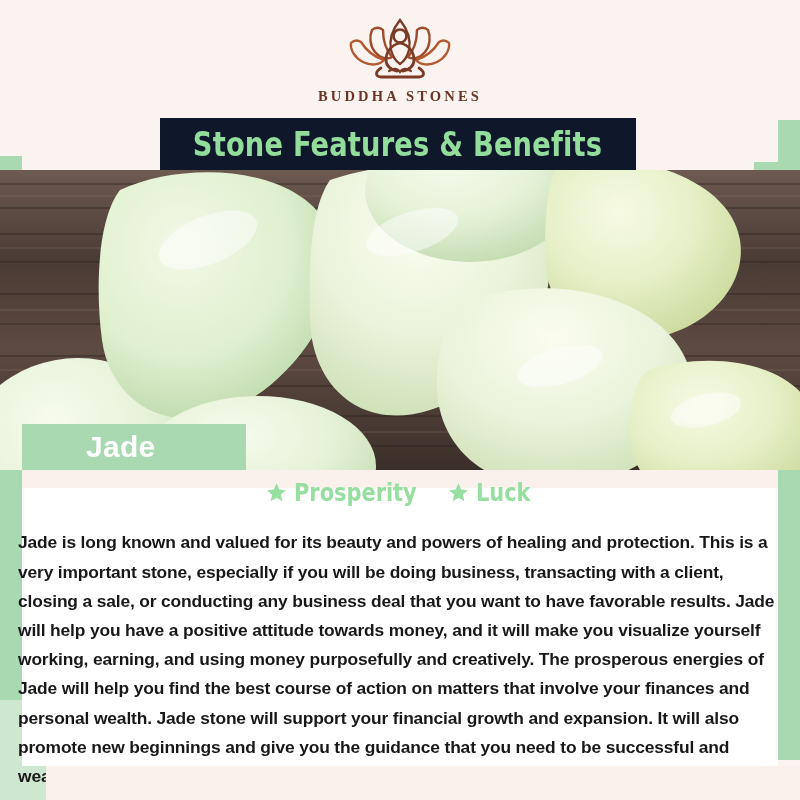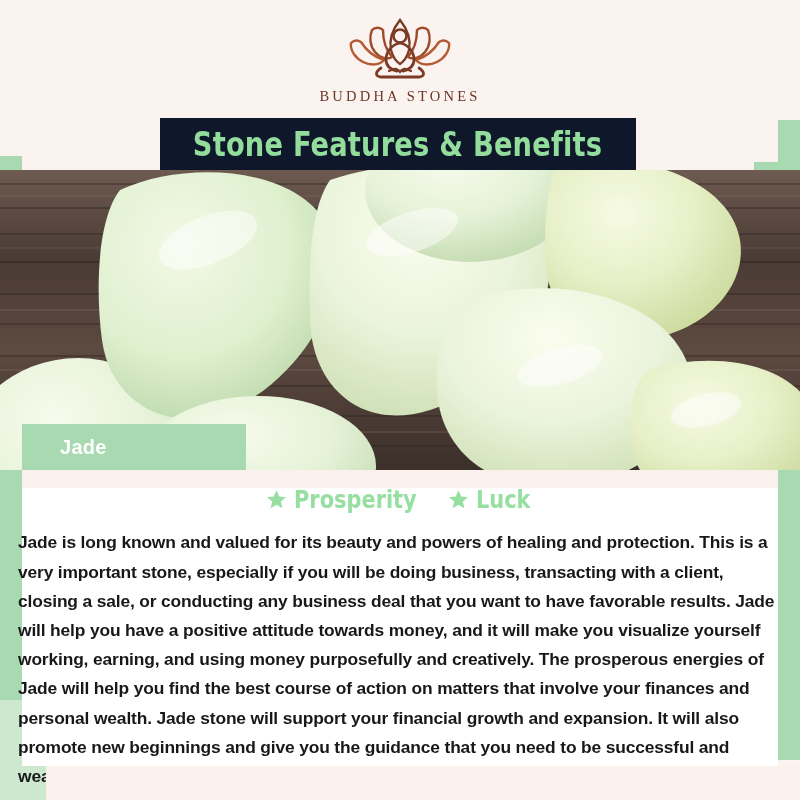--- a/index.html
+++ b/index.html
@@ -16,49 +16,49 @@
   .edge-right{position:absolute;left:778px;top:120px;width:22px;height:640px;background:#a9d9b0;}
   .edge-right-notch{position:absolute;left:754px;top:162px;width:24px;height:300px;background:#a9d9b0;}
   .edge-bottom-left{position:absolute;left:0;top:700px;width:46px;height:100px;background:#cde8cf;}
   .edge-band-left{position:absolute;left:22px;top:476px;width:24px;height:230px;background:#cde8cf;}
 
   
   .logo-wrap{position:absolute;left:0;top:14px;width:800px;height:104px;
     display:flex;flex-direction:column;align-items:center;justify-content:flex-start;}
   .logo-mark{width:150px;height:72px;display:block;}
   .logo-word{margin-top:2px;font-family:"Liberation Serif","DejaVu Serif",serif;
-    font-size:14.5px;letter-spacing:3.2px;color:#6a3524;font-weight:400;}
+    font-size:14.5px;letter-spacing:3.2px;color:#6a3524;font-weight:700;}
 
   
   .title-bar{position:absolute;left:160px;top:118px;width:476px;height:52px;
     background:#0f172a;display:flex;align-items:center;justify-content:center;}
   .title-bar h1{margin:0;font-size:33px;line-height:1;font-weight:700;
     color:#92dd9c;font-family:"DejaVu Sans Condensed","Liberation Sans",sans-serif;
     transform:scaleX(.92);transform-origin:center;white-space:nowrap;
     letter-spacing:.2px;}
 
   
   .photo{position:absolute;left:0;top:170px;width:800px;height:300px;overflow:hidden;}
   .photo svg{display:block;width:800px;height:300px;}
 
   
   .stone-band{position:absolute;left:22px;top:424px;width:224px;height:46px;
     background:#a9d9b0;display:flex;align-items:center;}
-  .stone-band span{margin-left:38px;color:#ffffff;font-size:20px;font-weight:700;
+  .stone-band span{margin-left:64px;color:#ffffff;font-size:30px;font-weight:700;
     letter-spacing:.3px;}
 
   
   .cream-strip{position:absolute;left:22px;top:470px;width:756px;height:18px;background:#faf0ec;}
 
   
   .content{position:absolute;left:22px;top:488px;width:756px;height:278px;background:#ffffff;}
 
   
   .benefits{position:absolute;left:0;top:478px;width:800px;height:36px;
-    display:flex;align-items:flex-end;justify-content:center;gap:22px;}
+    display:flex;align-items:flex-start;justify-content:center;gap:22px;}
   .benefit{display:flex;align-items:center;gap:7px;}
   .benefit .star{width:21px;height:21px;display:block;}
   .benefit .blabel{font-size:25px;font-weight:700;color:#96dfa0;
     font-family:"DejaVu Sans Condensed","Liberation Sans",sans-serif;
     transform:scaleX(.93);transform-origin:left center;white-space:nowrap;}
 
   
   .body-copy{position:absolute;left:18px;top:511px;width:768px;
     font-size:17.4px;line-height:29.2px;font-weight:700;color:#18181a;
     letter-spacing:-.15px;}

